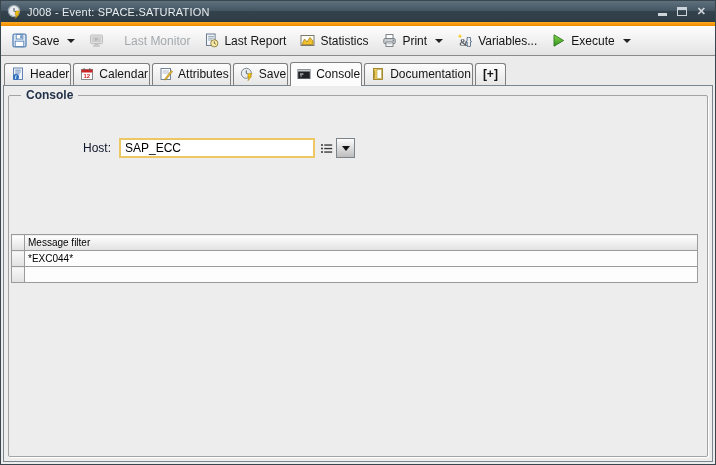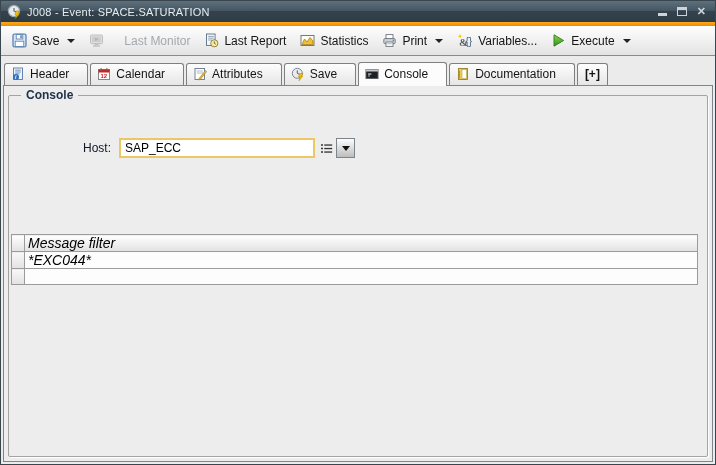--- a/index.html
+++ b/index.html
@@ -35,21 +35,21 @@
   .tbtn.disabled{color:#a4a9ad;gap:20px;}
   .tbtn.disabled svg{opacity:.55;filter:grayscale(1);}
   .caret{width:0;height:0;border-left:4px solid transparent;border-right:4px solid transparent;border-top:4px solid #222;margin-left:3px;}
   
   .tabstrip{
     height:29px;flex:0 0 29px;background:#ebebeb;
     display:flex;align-items:flex-end;padding:4px 0 0 3px;position:relative;z-index:2;
   }
   .tab{
     display:flex;align-items:center;gap:5px;
-    padding:3px 18px 4px 6px;margin-right:2px;
+    padding:3px 1px 4px 6px;margin-right:2px;
     border:1px solid #7f7f7f;border-bottom:none;border-radius:3px 3px 0 0;
     background:linear-gradient(#fdfdfd,#e6e6e6);
     font-size:12px;color:#141414;white-space:nowrap;height:22px;
   }
   .tab.active{
     background:#fcfcfc;height:24px;margin-bottom:-1px;z-index:3;position:relative;
   }
   .tab-plus{font-weight:bold;padding:3px 7px 4px 7px;}
   
   .content{
@@ -78,22 +78,22 @@
     background:linear-gradient(#fdfdfd,#bdbdbd);
     border:1px solid #7d858c;display:flex;align-items:center;justify-content:center;
   }
   .drop-arrow{width:0;height:0;border-left:4px solid transparent;border-right:4px solid transparent;border-top:5px solid #111;}
   
   .msg-table{
     position:absolute;left:2px;top:138px;width:calc(100% - 11px);
     border-collapse:collapse;table-layout:fixed;
   }
   .msg-table th,.msg-table td{
-    border:1px solid #9b9b9b;height:16px;font-size:14px;padding:0 3px;
-    font-weight:normal;text-align:left;color:#000;overflow:hidden;white-space:nowrap;font-style:italic;
+    border:1px solid #9b9b9b;height:16px;font-size:10px;padding:0 3px;
+    font-weight:normal;text-align:left;color:#000;overflow:hidden;white-space:nowrap;
   }
   .msg-table th.hdr{background:linear-gradient(#ffffff,#e1e1e1);}
   .msg-table .sel{width:12px;background:linear-gradient(#f8f8f8,#e2e2e2);padding:0;}
   .msg-table td.data{background:#fdfdfd;}
   svg{display:block;}
 </style>
 </head>
 <body>
 
 <div class="window">

